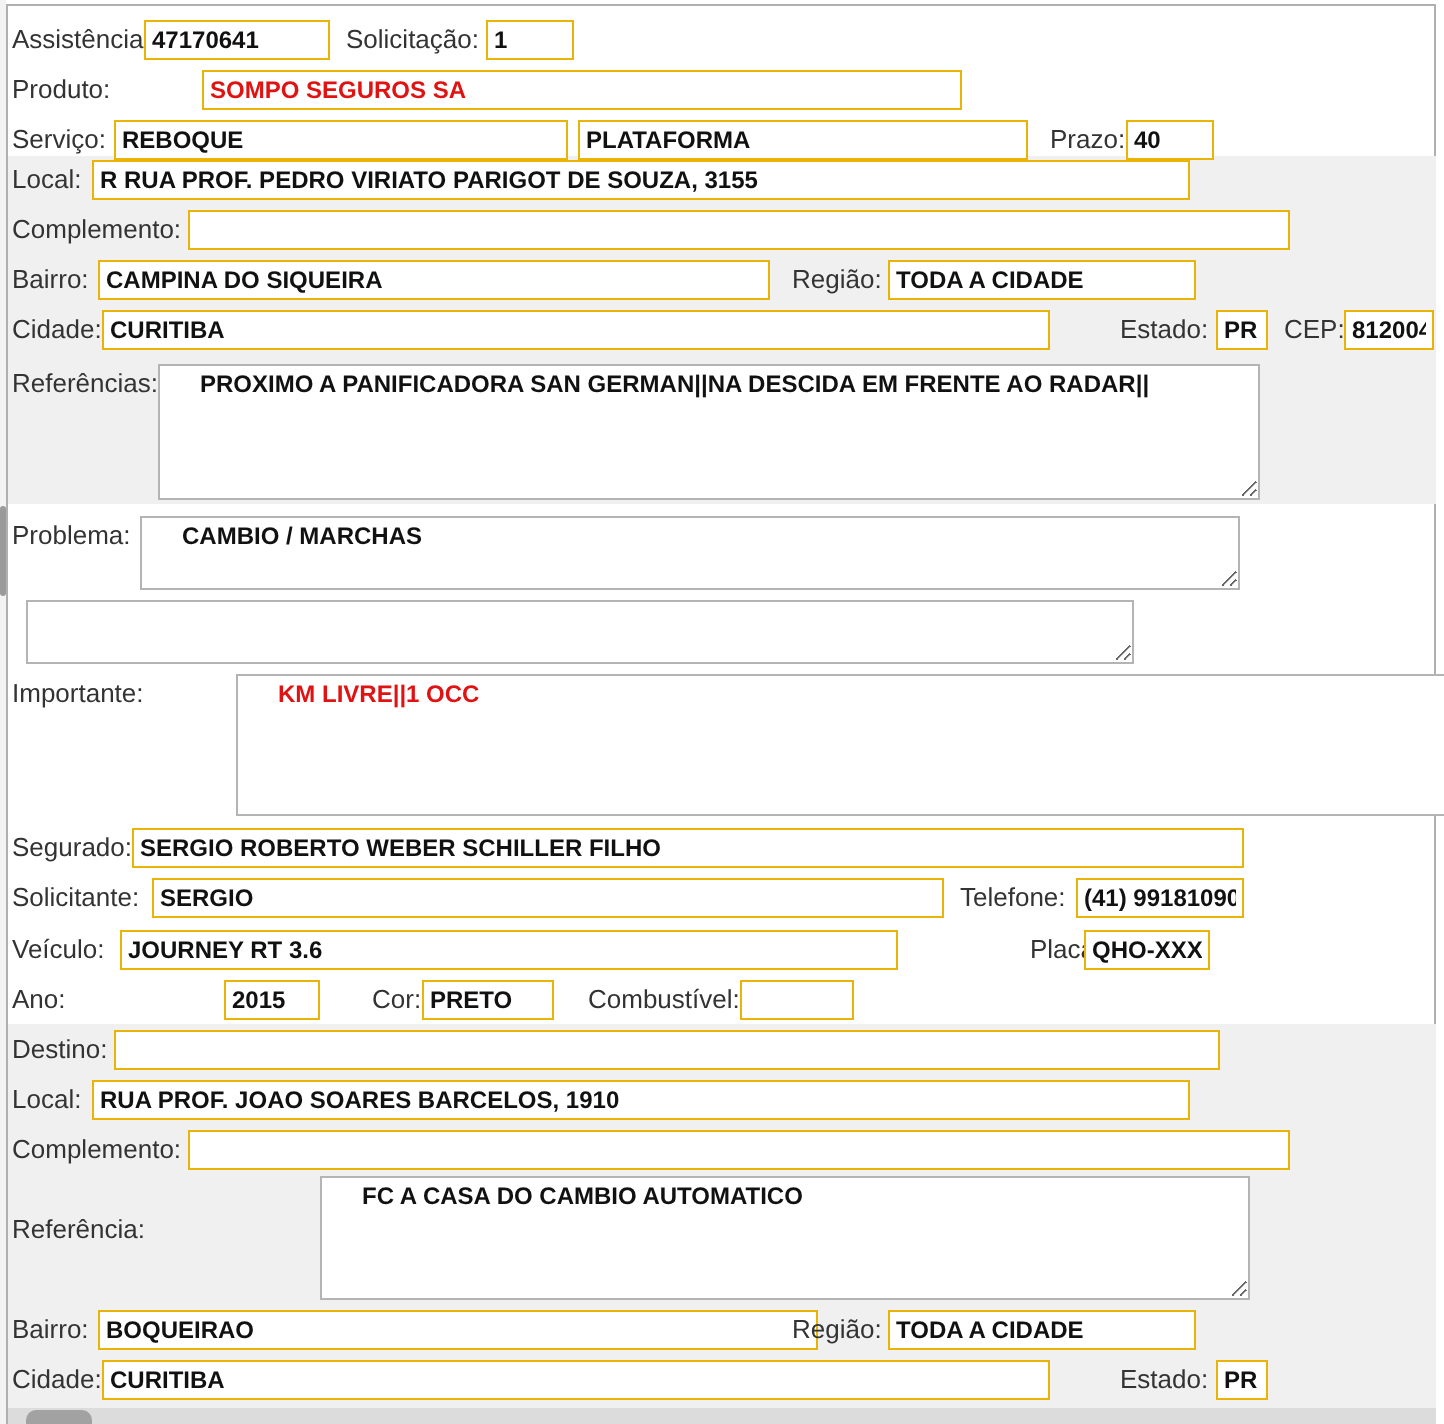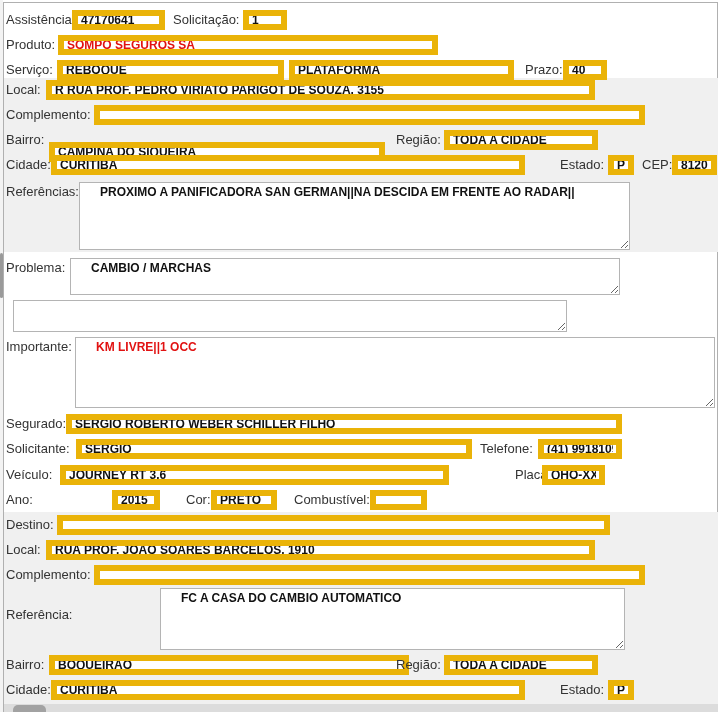--- a/index.html
+++ b/index.html
@@ -12,27 +12,27 @@
   .band{position:absolute;left:4px;width:714px;background:#f0f0f0;}
   .gray1{top:78px;height:174px;}
   .gray2{top:512px;height:192px;}
   
   .btrack{position:absolute;left:4px;top:704px;width:714px;height:8px;background:#dcdcdc;}
   .bthumb{position:absolute;left:13px;top:705px;width:33px;height:12px;background:#a2a2a2;border-radius:5px;}
   
   .ltrack{position:absolute;left:0;top:0;width:3px;height:712px;background:#f3f3f3;}
   .lthumb{position:absolute;left:0;top:253px;width:3px;height:45px;background:#9a9a9a;border-radius:2px;}
   .lbl{position:absolute;font-size:13px;color:#333;white-space:nowrap;line-height:14px;}
-  .fld{position:absolute;box-sizing:border-box;height:20px;border:6px solid #eab308;background:#fff;
+  .fld{position:absolute;box-sizing:border-box;height:20px;border:1px solid #eab308;background:#fff;
        font-family:"Liberation Sans",sans-serif;font-weight:bold;font-size:12px;color:#111;
        padding:1px 3px;border-radius:0;}
   .ta{position:absolute;box-sizing:border-box;border:1px solid #b4b4b4;background:#fff;
       font-family:"Liberation Sans",sans-serif;font-weight:bold;font-size:12px;color:#111;
       padding:2px 20px;resize:both;overflow:auto;line-height:15px;}
-  .red{color:var(--accent-red,#e11212);}
+  .red{color:var(--accent-red,#e11212);margin-left:43px;}
 </style>
 </head>
 <body>
 
 <div class="screen">
   <div class="panel"></div>
   <div class="band gray1"></div>
   <div class="band gray2"></div>
 
   <span class="lbl" style="left:6px;top:13px">Assistência:</span>
@@ -49,21 +49,21 @@
   <span class="lbl" style="left:525px;top:63px">Prazo:</span>
   <input class="fld" style="left: 563px; top: 60px; width: 44px;" value="40">
 
   <span class="lbl" style="left:6px;top:83px">Local:</span>
   <input class="fld" style="left: 46px; top: 80px; width: 549px;" value="R RUA PROF. PEDRO VIRIATO PARIGOT DE SOUZA, 3155">
 
   <span class="lbl" style="left:6px;top:108px">Complemento:</span>
   <input class="fld" style="left: 94px; top: 105px; width: 551px;" value="">
 
   <span class="lbl" style="left:6px;top:133px">Bairro:</span>
-  <input class="fld" style="left: 49px; top: 130px; width: 336px; margin-top: 12px;" value="CAMPINA DO SIQUEIRA">
+  <input class="fld" style="left: 49px; top: 130px; width: 336px;" value="CAMPINA DO SIQUEIRA">
   <span class="lbl" style="left:396px;top:133px">Região:</span>
   <input class="fld" style="left: 444px; top: 130px; width: 154px;" value="TODA A CIDADE">
 
   <span class="lbl" style="left:6px;top:158px">Cidade:</span>
   <input class="fld" style="left: 51px; top: 155px; width: 474px;" value="CURITIBA">
   <span class="lbl" style="left:560px;top:158px">Estado:</span>
   <input class="fld" style="left: 608px; top: 155px; width: 26px;" value="PR">
   <span class="lbl" style="left:642px;top:158px">CEP:</span>
   <input class="fld" style="left: 672px; top: 155px; width: 45px;" value="81200452">
 

